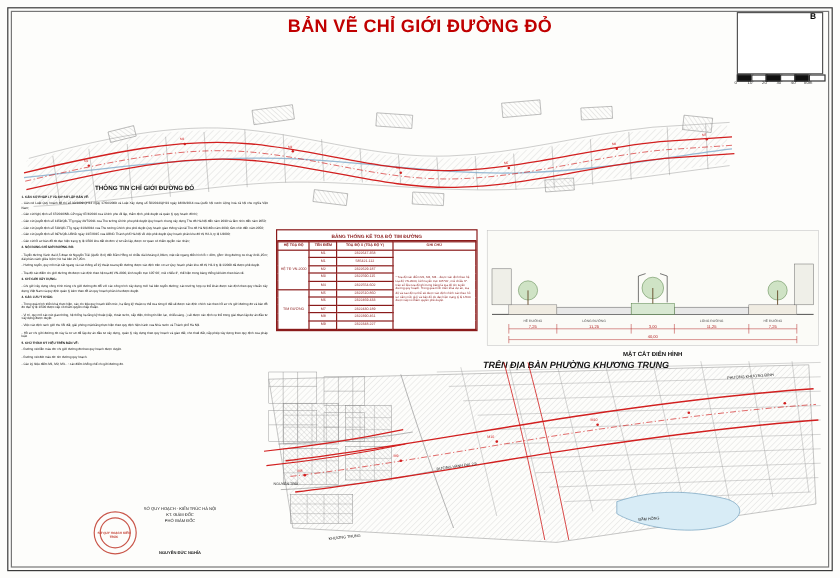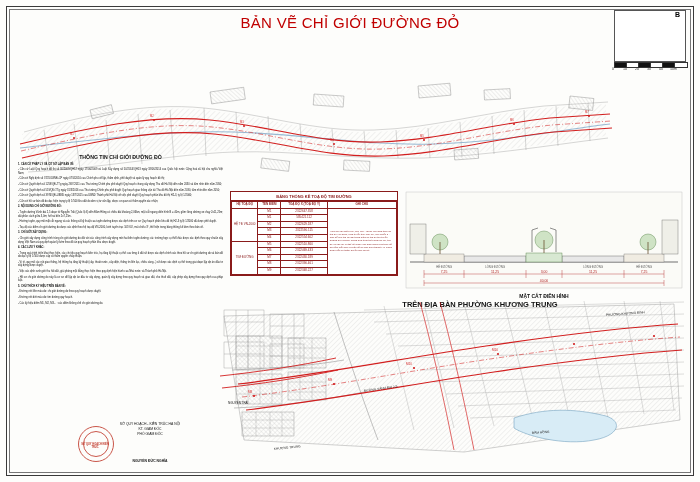--- a/index.html
+++ b/index.html
@@ -5,21 +5,21 @@
   html,body{margin:0;padding:0;background:#ffffff;}
   body{font-family:"Liberation Sans",sans-serif;}
   #sheet{
     position:relative;width:700px;height:482px;background:#fdfdfb;overflow:hidden;
   }
   .frame{position:absolute;left:6px;top:6px;right:6px;bottom:6px;border:1px solid #3a3a3a;}
   .frame2{position:absolute;left:9px;top:9px;right:9px;bottom:9px;border:1px solid #777;}
   
   .title-main{
     position:absolute;left:0;right:0;top:14px;text-align:center;
-    font-size:15px;font-weight:normal;color:#c00000;letter-spacing:.3px;
+    font-size:15px;font-weight:bold;color:#c00000;letter-spacing:.3px;
   }
   .title-sub{
     position:absolute;left:60px;right:60px;top:36px;text-align:center;
     font-size:8.5px;font-weight:bold;color:#c00000;line-height:12px;
   }
   
   .north{position:absolute;right:14px;top:10px;width:72px;height:52px;}
   .north .box{position:absolute;inset:0;border:1px solid #555;background:#fff;}
   .north .nlabel{position:absolute;right:6px;top:1px;font-size:7px;font-weight:bold;}
   .scale-bar{position:absolute;right:14px;top:62px;width:72px;height:12px;}
@@ -54,21 +54,21 @@
   .coord td.note{text-align:left;font-size:2.5px;line-height:3.2px;padding:2px;}
   
   .xsec{position:absolute;left:404px;top:190px;width:280px;height:108px;}
   .xsec .cap{
     position:absolute;left:0;right:0;bottom:-1px;text-align:center;
     font-size:5px;font-weight:bold;color:#111;
   }
   
   .ward{
     position:absolute;left:350px;top:300px;width:260px;text-align:center;
-    font-size:7.5px;font-weight:bold;color:#111;
+    font-size:7.5px;font-weight:bold;color:#111;font-style:italic;
   }
   
   .footer{
     position:absolute;left:60px;bottom:18px;width:180px;text-align:center;
     font-size:3.4px;line-height:5px;color:#111;
   }
   .footer .ln{display:block;}
   .stamp{
     position:absolute;left:78px;bottom:20px;width:34px;height:34px;border-radius:50%;
     border:1.2px solid #c0392b;opacity:.85;

